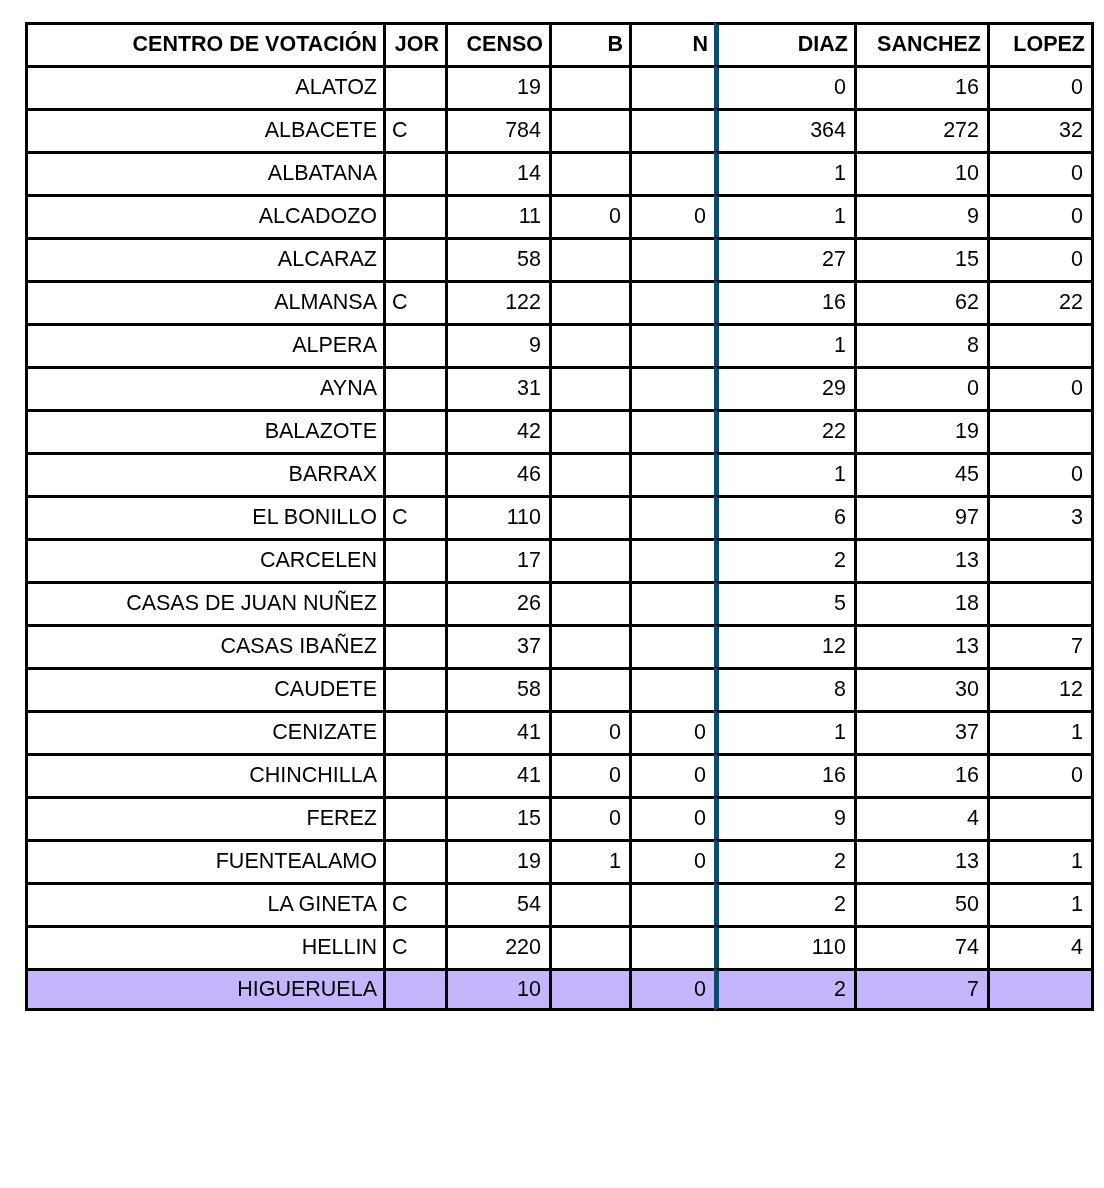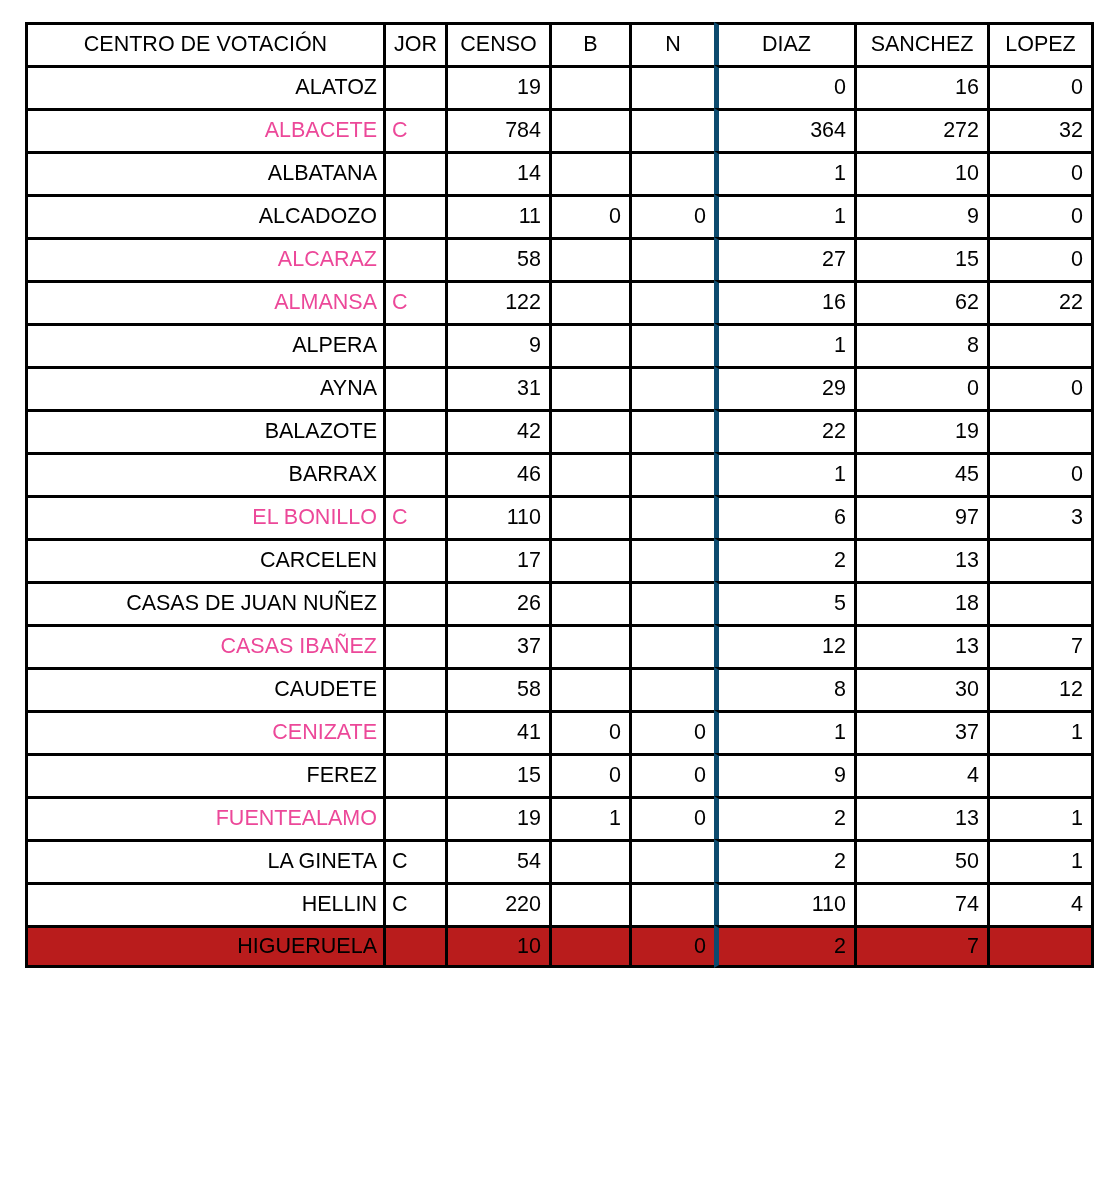--- a/index.html
+++ b/index.html
@@ -56,27 +56,27 @@
   table.vote-table tr > td:last-child,
   table.vote-table tr > th:last-child {
     border-right: 3px solid #000000;
   }
   table.vote-table tr:last-child > td {
     border-bottom: 3px solid #000000;
   }
   
   table.vote-table .col-diaz { border-left: 5px solid #0c4a6e; }
 
-  table.vote-table th { text-align: center; }
+  table.vote-table th { text-align: right; font-weight: bold; }
   table.vote-table td.txt { text-align: right; }
   table.vote-table td.num { text-align: right; padding-right: 8px; }
   table.vote-table td.ctr { text-align: left; }
 
-  .red { color: #ec4899; }
-  tr.shaded > td { background: #b91c1c; }
+  .red { color: #000000; }
+  tr.shaded > td { background: #c4b5fd; }
 </style>
 </head>
 <body>
 
 <div id="sheet">
   <table class="vote-table">
     <colgroup>
       <col class="c-centro">
         <col class="c-jor">
         <col class="c-censo">
@@ -253,20 +253,30 @@
           <td class="txt red">CENIZATE</td>
           <td class="ctr red"></td>
           <td class="num">41</td>
           <td class="num">0</td>
           <td class="num">0</td>
           <td class="num col-diaz">1</td>
           <td class="num">37</td>
           <td class="num">1</td>
         </tr>
         <tr>
+          <td class="txt">CHINCHILLA</td>
+          <td class="ctr"></td>
+          <td class="num">41</td>
+          <td class="num">0</td>
+          <td class="num">0</td>
+          <td class="num col-diaz">16</td>
+          <td class="num">16</td>
+          <td class="num">0</td>
+        </tr>
+        <tr>
           <td class="txt">FEREZ</td>
           <td class="ctr"></td>
           <td class="num">15</td>
           <td class="num">0</td>
           <td class="num">0</td>
           <td class="num col-diaz">9</td>
           <td class="num">4</td>
           <td class="num"></td>
         </tr>
         <tr>

